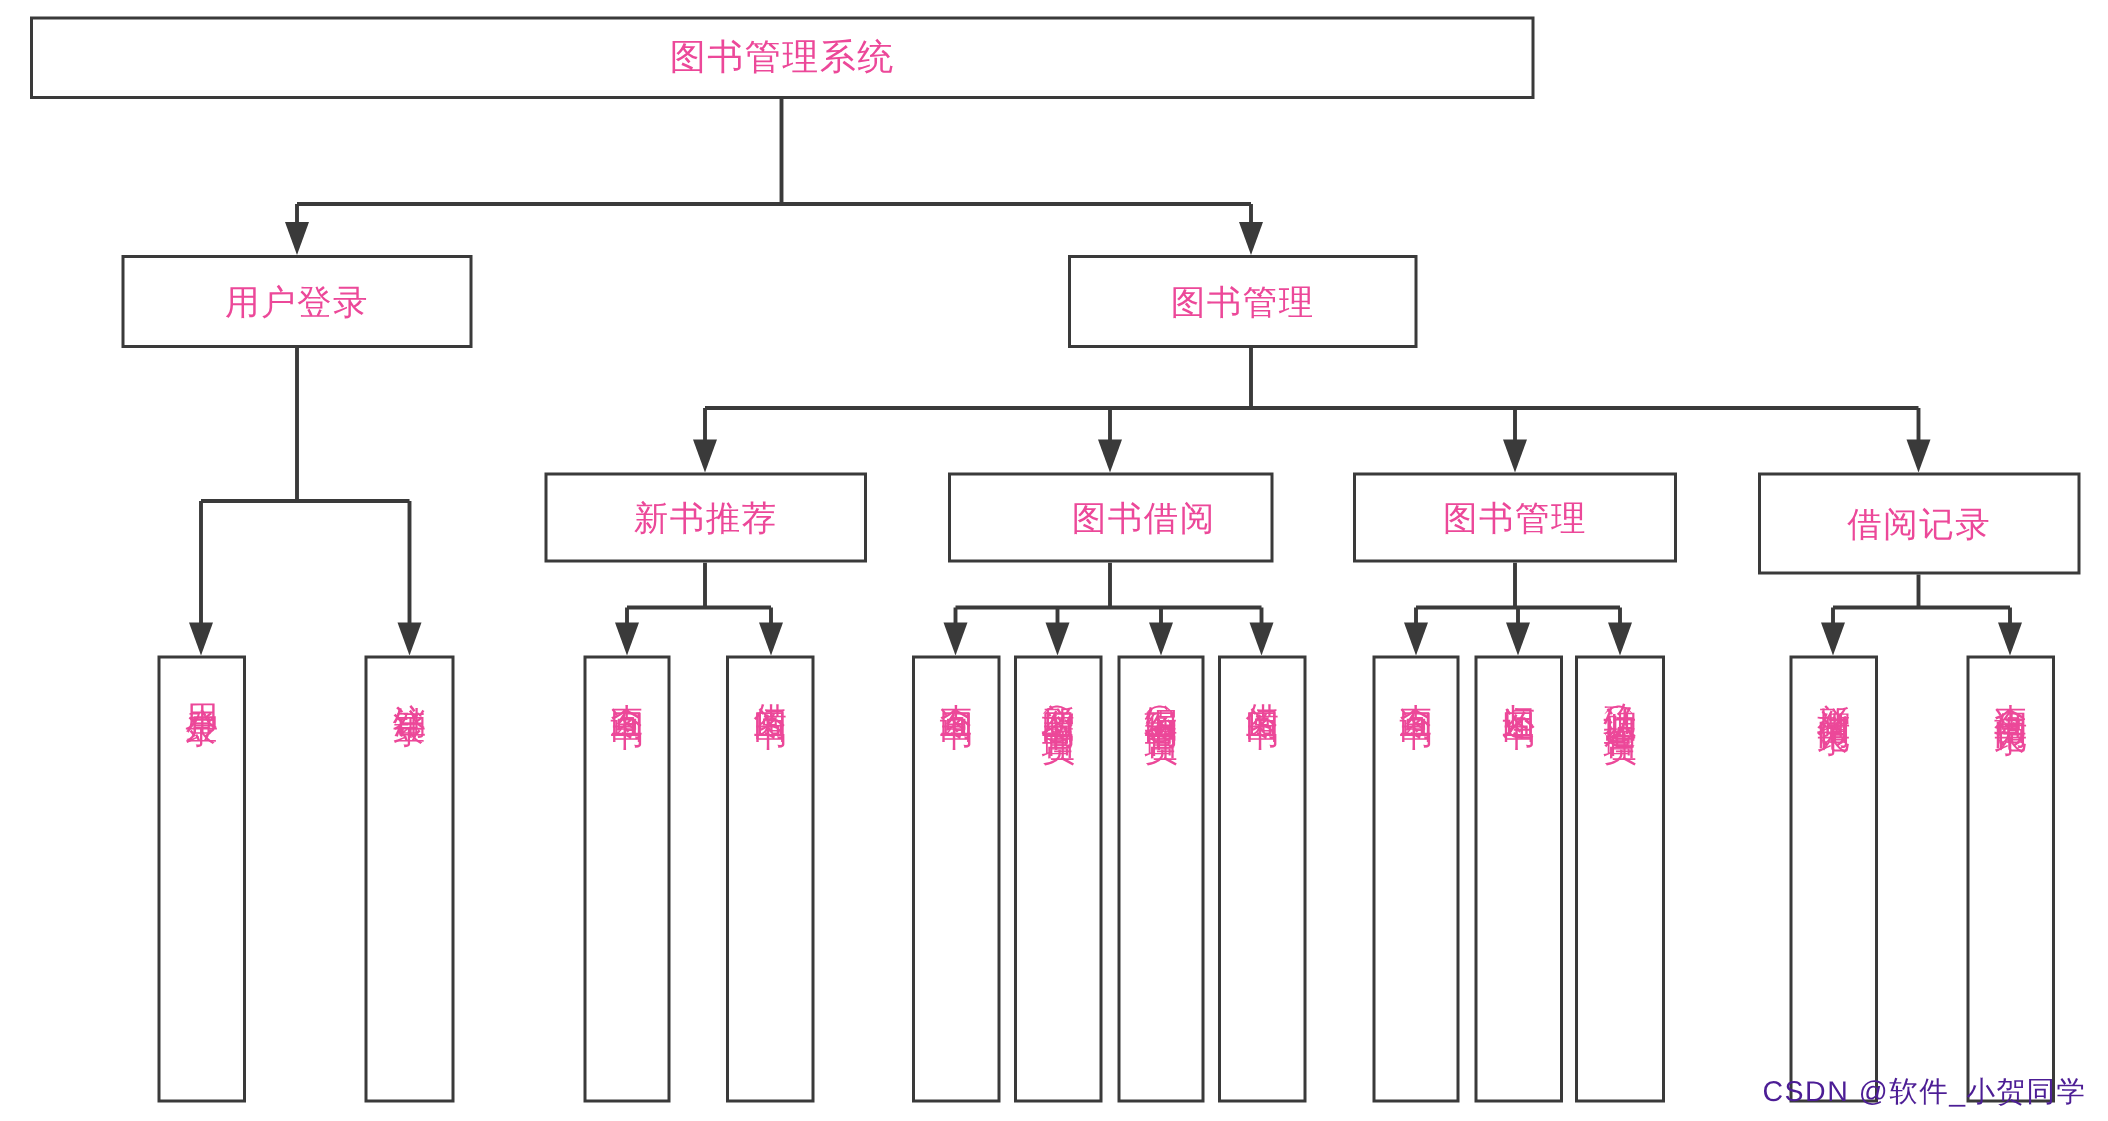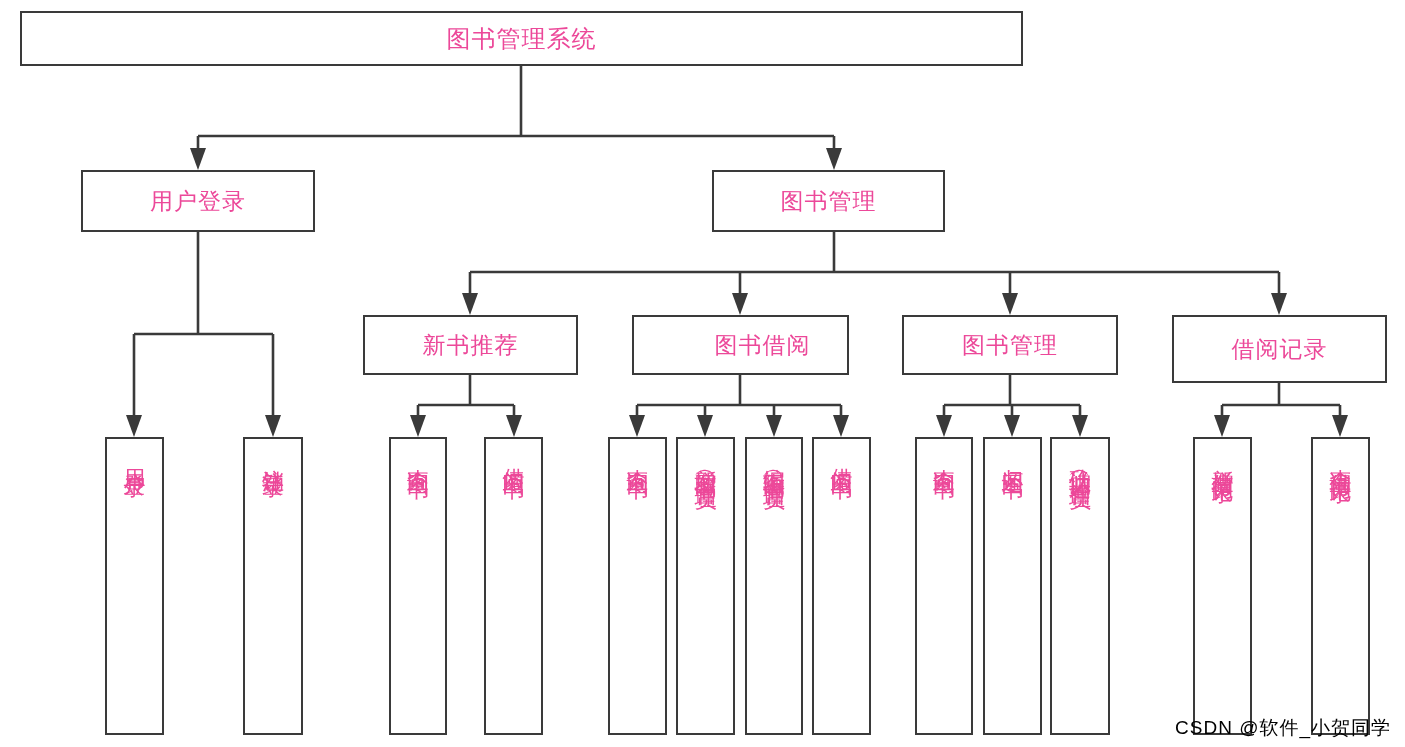--- a/index.html
+++ b/index.html
@@ -62,21 +62,21 @@
     stroke:#3a3a3a;
     stroke-width:2.6;
     fill:none;
   }
 
   .watermark{
     position:absolute;
     right:14px;
     bottom:6px;
     font-size:19px;
-    color:#000000;
+    color:#4c1d95;
     letter-spacing:1px;
     z-index:5;
     white-space:nowrap;
     font-family:"Liberation Sans","DejaVu Sans",sans-serif;
   }
 </style>
 </head>
 <body>
 
 <div id="canvas">

